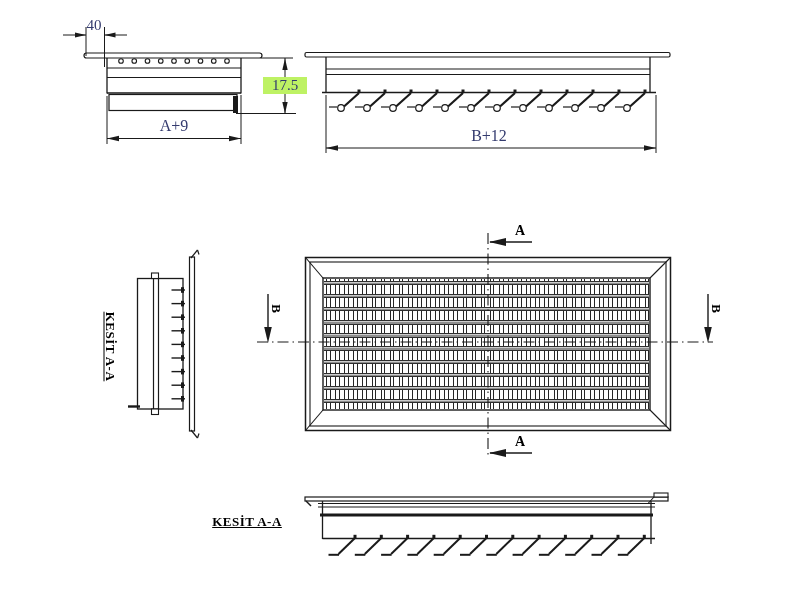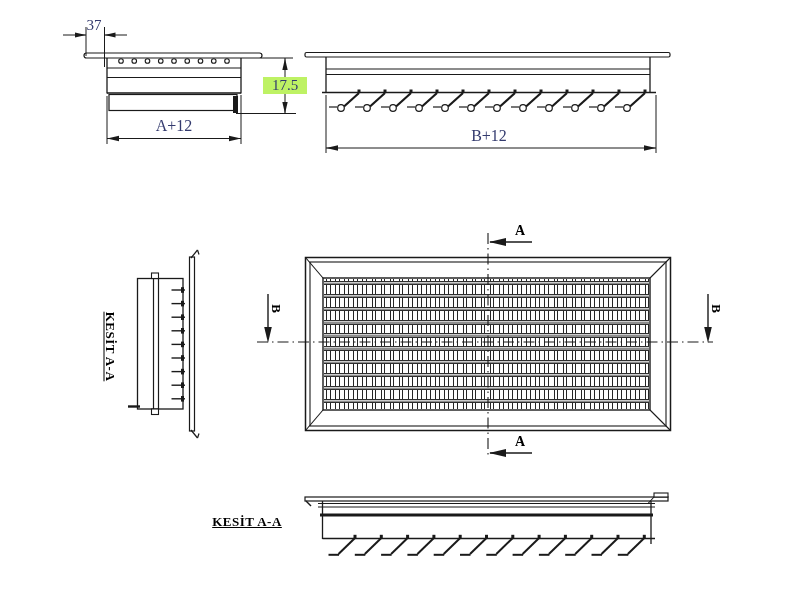--- a/index.html
+++ b/index.html
@@ -354,23 +354,23 @@
               <rect x="353.5" y="534.8" width="3" height="3.2" fill="#1a1a1a" stroke="none"></rect>
               <line x1="355" y1="538" x2="338.5" y2="554" stroke="#1a1a1a" stroke-width="2"></line>
               <line x1="339" y1="554.8" x2="328.5" y2="554.8" stroke="#1a1a1a" stroke-width="2"></line>
             </g>
           </g>
       </g>
 
     </g>
   </svg>
 
-  <div class="dim" id="dim32">37</div>
+  <div class="dim" id="dim32">40</div>
   <div class="dim" id="dim175">17.5</div>
-  <div class="dim" id="dimA12">A+12</div>
+  <div class="dim" id="dimA12">A+9</div>
   <div class="dim" id="dimB12">B+12</div>
 
   <div class="marker" id="mATop">A</div>
   <div class="marker" id="mABot">A</div>
   <div class="marker" id="mBLeft">B</div>
   <div class="marker" id="mBRight">B</div>
 
   <div class="kesit" id="kesitSide">KESİT A-A</div>
   <div class="kesit" id="kesitBottom">KESİT A-A</div>
 

